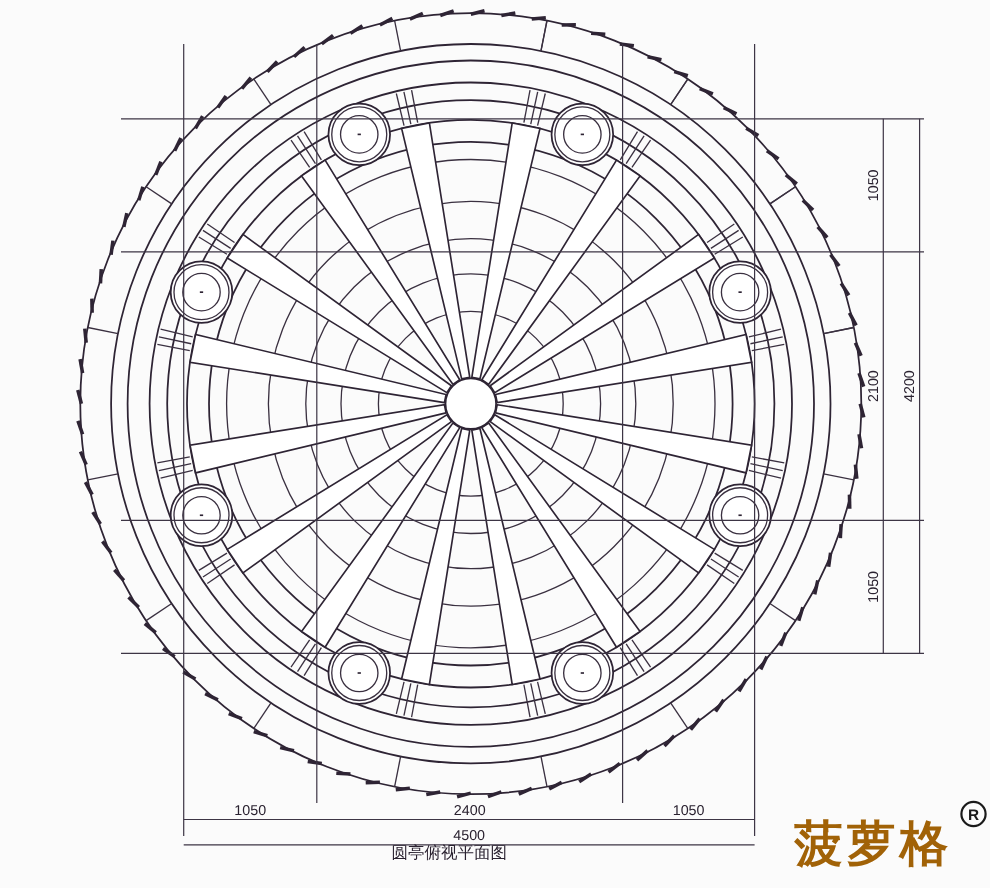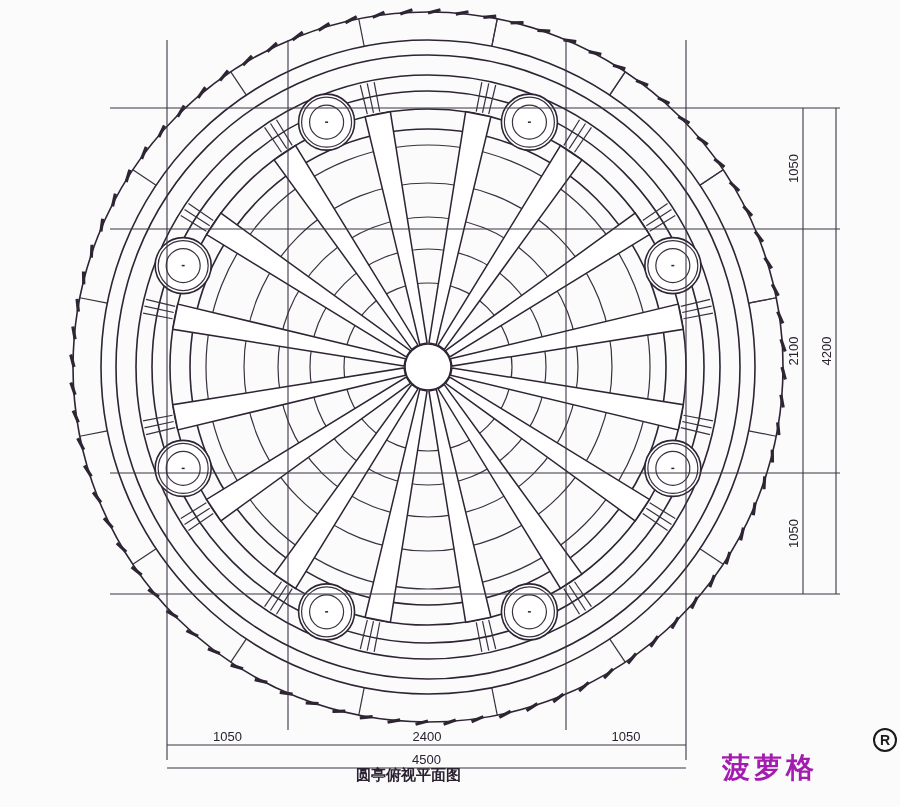--- a/index.html
+++ b/index.html
@@ -5,23 +5,23 @@
   html, body { margin: 0; padding: 0; background: #fbfbfb; }
   body { width: 900px; height: 807px; position: relative; overflow: hidden;
          font-family: "Liberation Sans", sans-serif; }
   #canvas { position: absolute; left: 0; top: 0; width: 900px; height: 807px; }
   .ln { stroke: #2e2434; stroke-width: 1.6; fill: none; }
   .thin { stroke: #3a3040; stroke-width: 1.2; fill: none; }
   .grid { stroke: #3d3545; stroke-width: 1.1; fill: none; }
   .fillw { fill: #ffffff; stroke: #2e2434; stroke-width: 1.6; }
   .dimtxt { font-family: "Liberation Sans", sans-serif; font-size: 13px; fill: #2a2230; }
   .title { position: absolute; left: 356px; top: 766px; font-family: "DejaVu Sans", sans-serif;
-           font-size: 15px; font-weight: bold; color: #2a2230; letter-spacing: 0px; }
+           font-size: 15px; font-weight: normal; color: #2a2230; letter-spacing: 0px; }
   .brand { position: absolute; left: 722px; top: 744px; font-family: "DejaVu Sans", sans-serif;
-           font-size: 28px; font-weight: bold; color: #a21caf; letter-spacing: 4px; line-height: 48px; }
+           font-size: 44px; font-weight: bold; color: #a16207; letter-spacing: 4px; line-height: 48px; }
   .reg { position: absolute; left: 873px; top: 728px; width: 20px; height: 20px; border: 2.5px solid #1a1a1a;
          border-radius: 50%; font-family: "Liberation Sans", sans-serif; font-weight: bold; font-size: 14px;
          line-height: 20px; text-align: center; color: #1a1a1a; box-sizing: content-box; }
 </style>
 </head>
 <body>
 
 <svg id="canvas" viewBox="0 0 900 807" xmlns="http://www.w3.org/2000/svg">
   <g id="structure">
       <circle cx="428" cy="367" r="355" class="ln"></circle>

